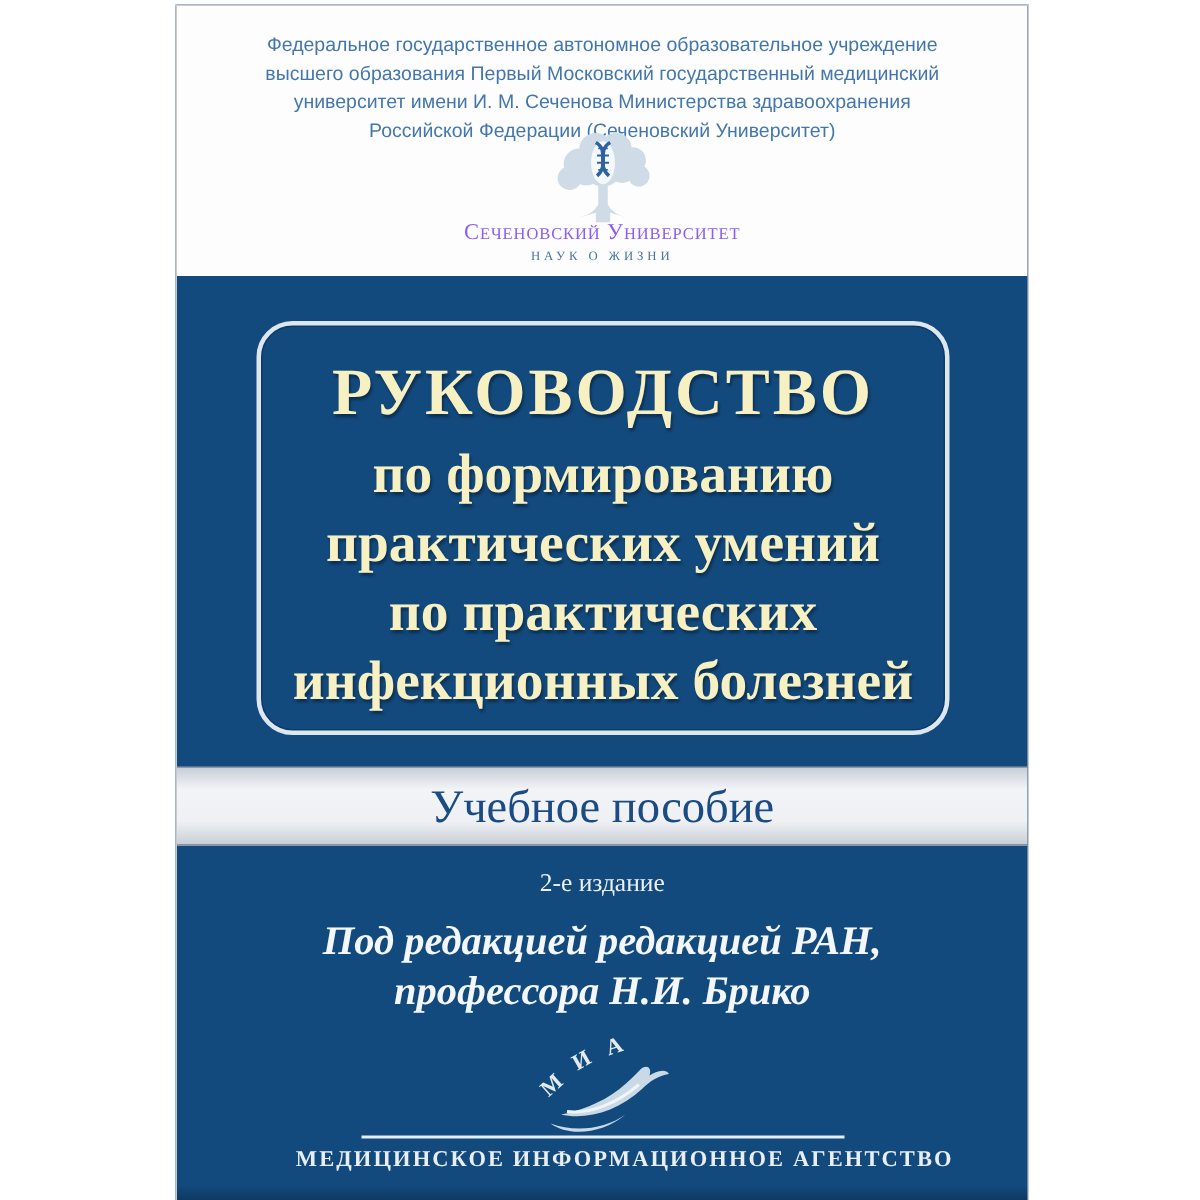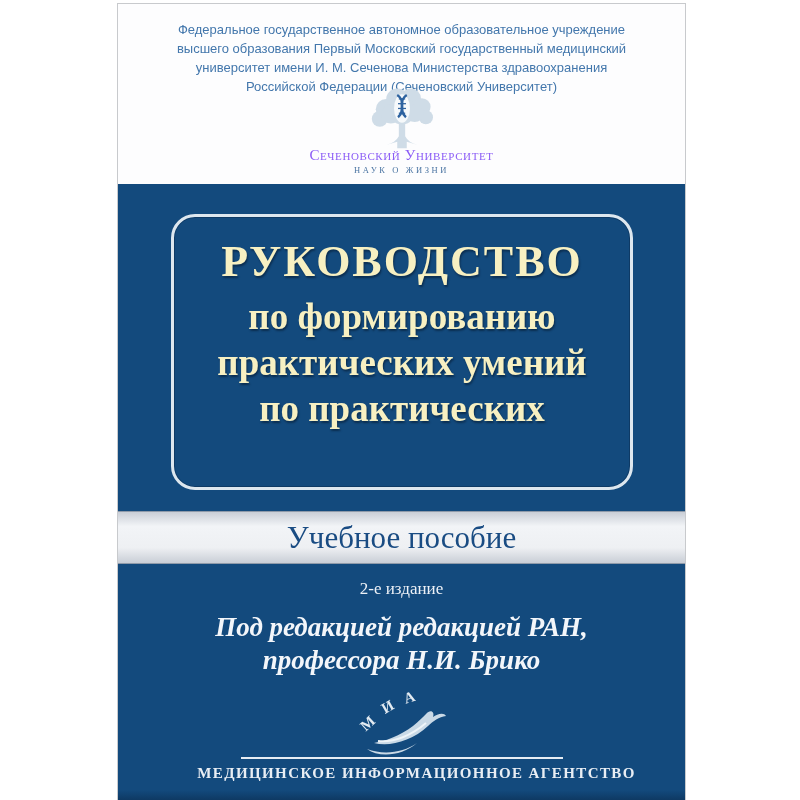--- a/index.html
+++ b/index.html
@@ -132,20 +132,21 @@
       <div class="univ-name">Сеченовский Университет</div>
       <div class="tagline">наук о жизни</div>
     </div>
 
     <div class="title-box">
       <div class="main-title">РУКОВОДСТВО</div>
       <div class="subtitle">
         <div>по формированию</div>
         <div>практических умений</div>
         <div>по практических</div>
+        <div>инфекционных болезней</div>
       </div>
     </div>
 
     <div class="band">
       <span>Учебное пособие</span>
     </div>
 
     <div class="edition">2-е издание</div>
     <div class="editor-line l1">Под редакцией редакцией РАН,</div>
     <div class="editor-line l2">профессора Н.И. Брико</div>

